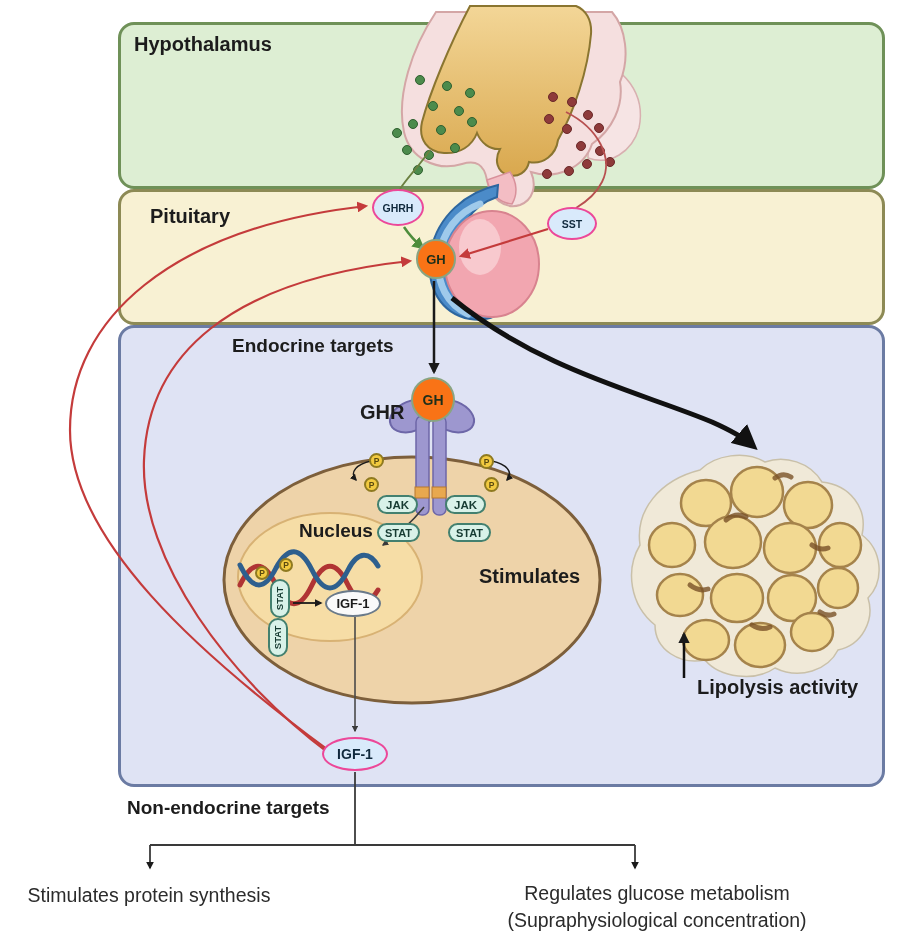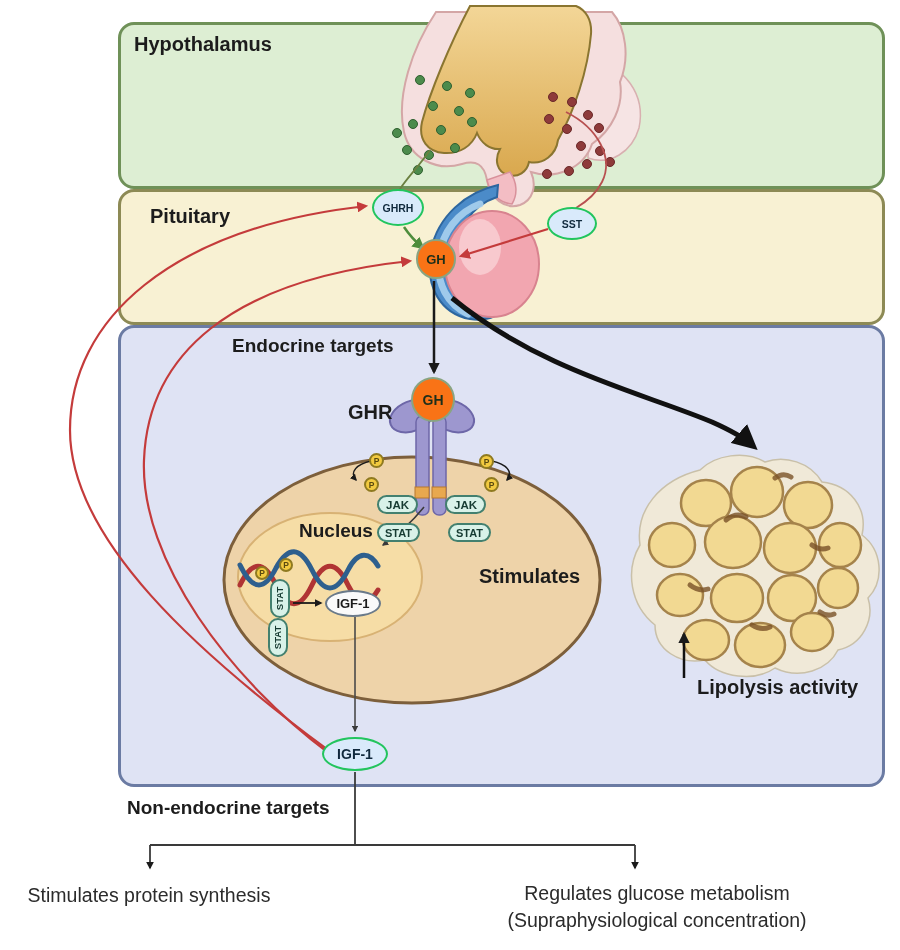--- a/index.html
+++ b/index.html
@@ -12,21 +12,21 @@
   svg#art{position:absolute;left:0;top:0;z-index:5;}
   .lbl{position:absolute;font-weight:bold;z-index:10;white-space:nowrap;}
   .oval{position:absolute;display:flex;align-items:center;justify-content:center;
         font-weight:bold;z-index:12;box-sizing:border-box;border-radius:50%;}
   .pill{position:absolute;display:flex;align-items:center;justify-content:center;
         font-weight:bold;z-index:12;box-sizing:border-box;border-radius:10px;
         background:#d9f2e9;border:2px solid #43806f;color:#163b32;margin-top:38px;}
   .pbadge{position:absolute;display:flex;align-items:center;justify-content:center;
         font-weight:bold;z-index:13;box-sizing:border-box;border-radius:50%;
         background:#f2ca40;border:2px solid #8f7a20;color:#5a4a10;font-size:8.5px;}
-  .hormone{background:#d9eafb;border:2px solid #22c55e;color:#10293d;}
+  .hormone{background:#d9eafb;border:2px solid #ec4899;color:#10293d;}
   .ghball{background:#f97316;border:2px solid #89a482;color:#1c2e1a;}
   .vpill{flex-direction:column;}
   .vtext{transform:rotate(-90deg);}
   .plain{font-weight:normal;color:#2b2b2b;}
   .center{text-align:center;}
 </style>
 </head>
 <body>
 
 <div id="stage">
@@ -189,21 +189,21 @@
 
   <div class="lbl" style="left:134px;top:33px;font-size:20px;">Hypothalamus</div>
   <div class="lbl" style="left:150px;top:205px;font-size:20px;">Pituitary</div>
   <div class="lbl" style="left:232px;top:335px;font-size:19px;">Endocrine targets</div>
   <div class="lbl" style="left:127px;top:797px;font-size:19px;">Non-endocrine targets</div>
 
   <div class="oval hormone" style="left:372px;top:189px;width:52px;height:37px;font-size:10.5px;">GHRH</div>
   <div class="oval hormone" style="left:547px;top:207px;width:50px;height:33px;font-size:10.5px;">SST</div>
   <div class="oval ghball" style="left:416px;top:239px;width:40px;height:40px;font-size:13px;">GH</div>
   <div class="oval ghball" style="left:411px;top:377px;width:44px;height:45px;font-size:14px;">GH</div>
-  <div class="lbl" style="left:348px;top:401px;font-size:20px;">GHR</div>
+  <div class="lbl" style="left:360px;top:401px;font-size:20px;">GHR</div>
 
   <div class="pill" style="left:377px;top:457px;width:41px;height:19px;font-size:11.5px;">JAK</div>
   <div class="pill" style="left:445px;top:457px;width:41px;height:19px;font-size:11.5px;">JAK</div>
   <div class="pill" style="left:377px;top:485px;width:43px;height:19px;font-size:11px;">STAT</div>
   <div class="pill" style="left:448px;top:485px;width:43px;height:19px;font-size:11px;">STAT</div>
   <div class="pbadge" style="left:369px;top:453px;width:15px;height:15px;">P</div>
   <div class="pbadge" style="left:479px;top:454px;width:15px;height:15px;">P</div>
   <div class="pbadge" style="left:364px;top:477px;width:15px;height:15px;">P</div>
   <div class="pbadge" style="left:484px;top:477px;width:15px;height:15px;">P</div>
 

